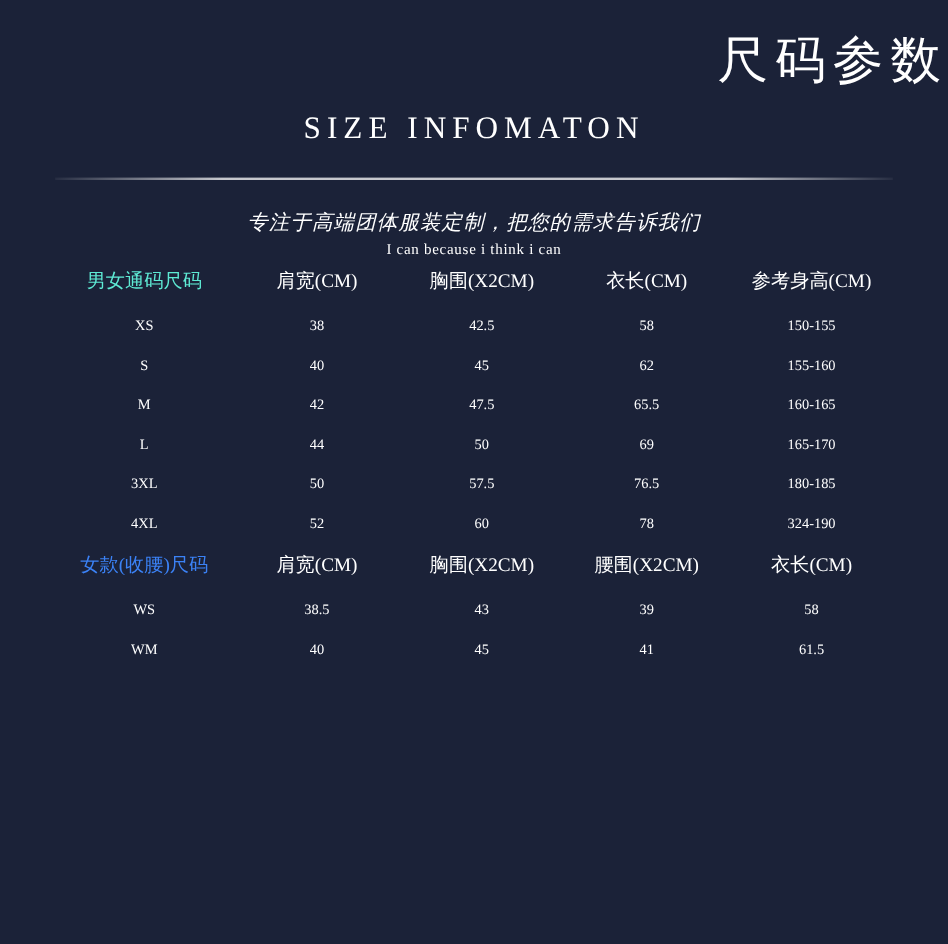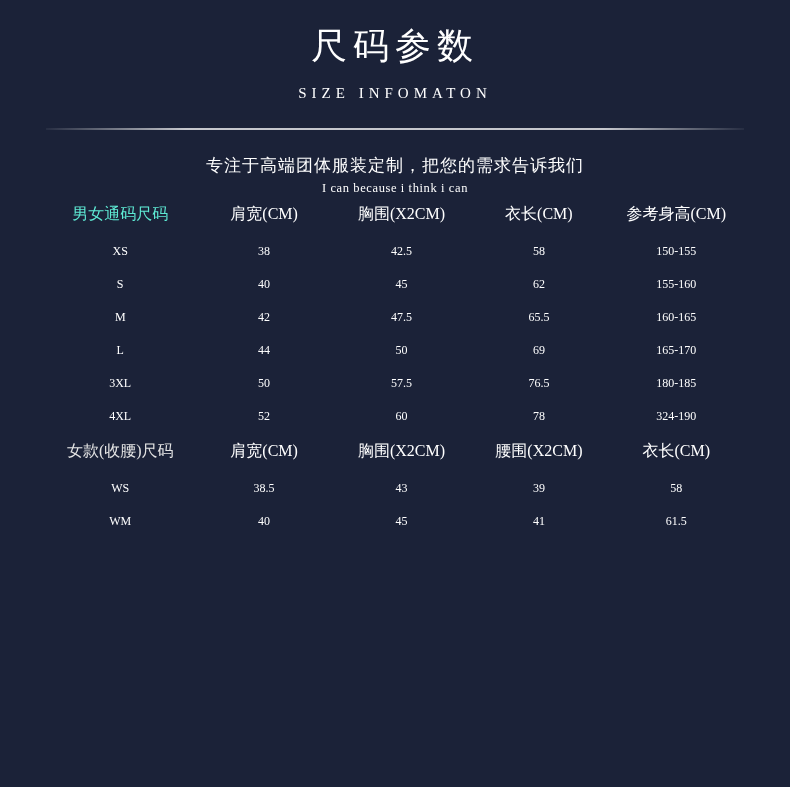--- a/index.html
+++ b/index.html
@@ -14,51 +14,52 @@
     color: #ffffff;
     overflow: hidden;
   }
   .page {
     position: relative;
     width: 790px;
     height: 787px;
     box-sizing: border-box;
   }
   .title-cn {
-    text-align: center;
-    font-family: "Liberation Serif", serif;
-    font-size: 36px;
+    text-align: right;
+    font-family: "Liberation Serif", serif;
+    font-size: 42px;
     letter-spacing: 6px;
     color: #ffffff;
     padding-top: 22px;
     font-weight: normal;
     margin: 0;
   }
   .title-en {
     text-align: center;
     font-family: "Liberation Serif", serif;
-    font-size: 15px;
+    font-size: 26px;
     letter-spacing: 5px;
     color: #ffffff;
     margin: 14px 0 0 0;
     font-weight: normal;
   }
   .divider {
     margin: 26px auto 0 auto;
     width: 698px;
     height: 2px;
     background: linear-gradient(to right, rgba(255,255,255,0.05), rgba(255,255,255,0.75) 20%, rgba(255,255,255,0.75) 80%, rgba(255,255,255,0.05));
   }
   .subtitle-cn {
     text-align: center;
     font-size: 17px;
     letter-spacing: 1px;
     margin-top: 24px;
     color: #ffffff;
     font-family: "Liberation Serif", serif;
+    font-style: italic;
   }
   .subtitle-en {
     text-align: center;
     font-size: 12.5px;
     letter-spacing: 0.6px;
     margin-top: 4px;
     color: #ffffff;
     font-family: "Liberation Serif", serif;
   }
   table.size-table {
@@ -78,21 +79,21 @@
   table.size-table th {
     font-size: 16px;
     padding: 8px 0 10px 0;
     color: #ffffff;
   }
   table.size-table th.hdr-label-1 {
     color: #5eead4;
     font-size: 16px;
   }
   table.size-table th.hdr-label-2 {
-    color: #e5e5e5;
+    color: #3b82f6;
     font-size: 16px;
   }
   table.size-table td {
     font-size: 12px;
     padding: 9px 0;
     color: #ffffff;
   }
   .col-first { width: 150px; }
   .col-rest { width: 137px; }
 </style>

